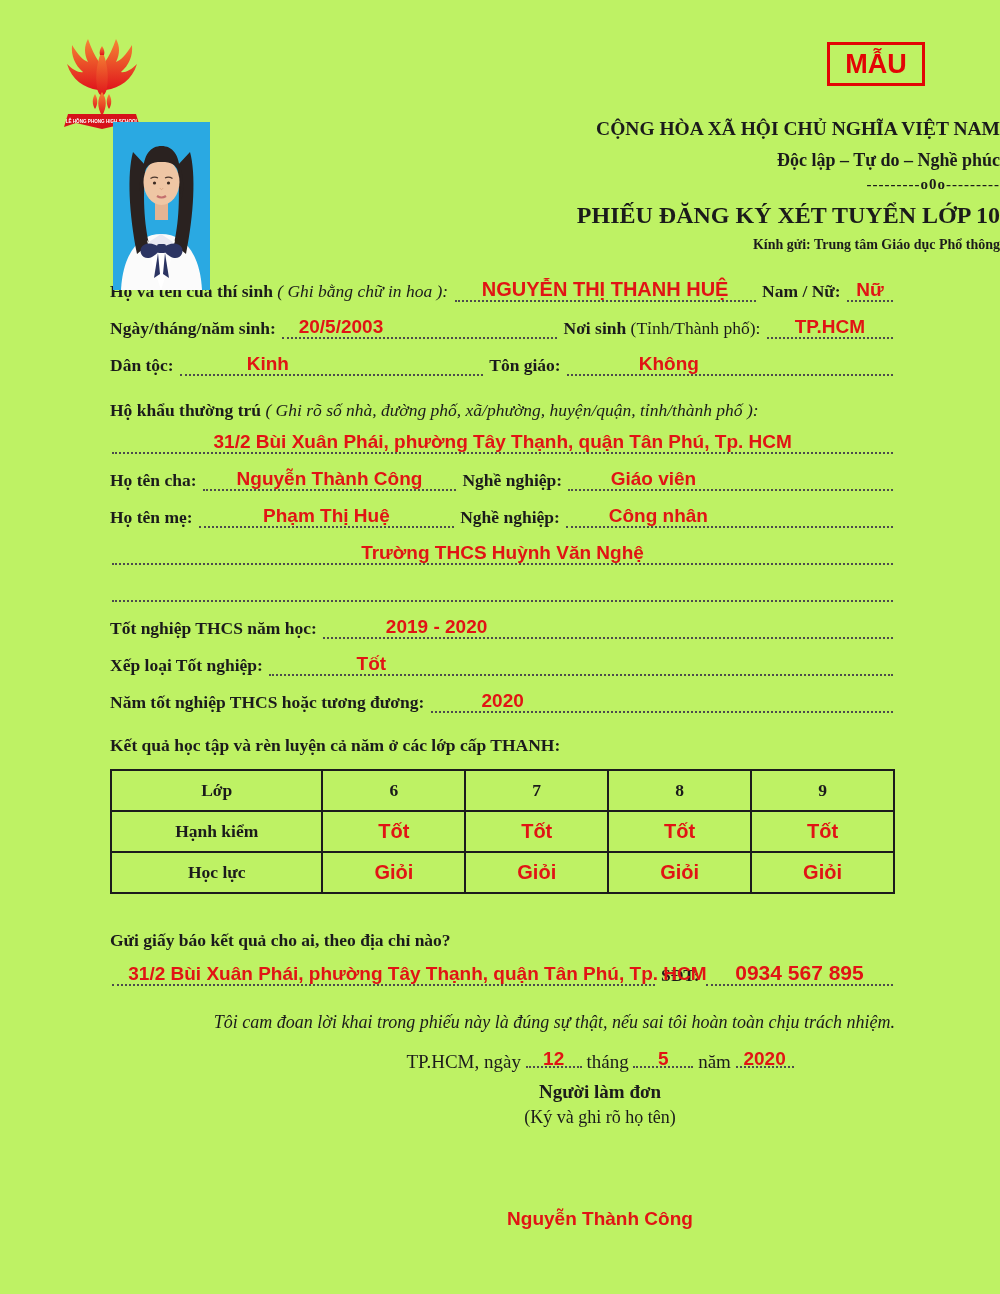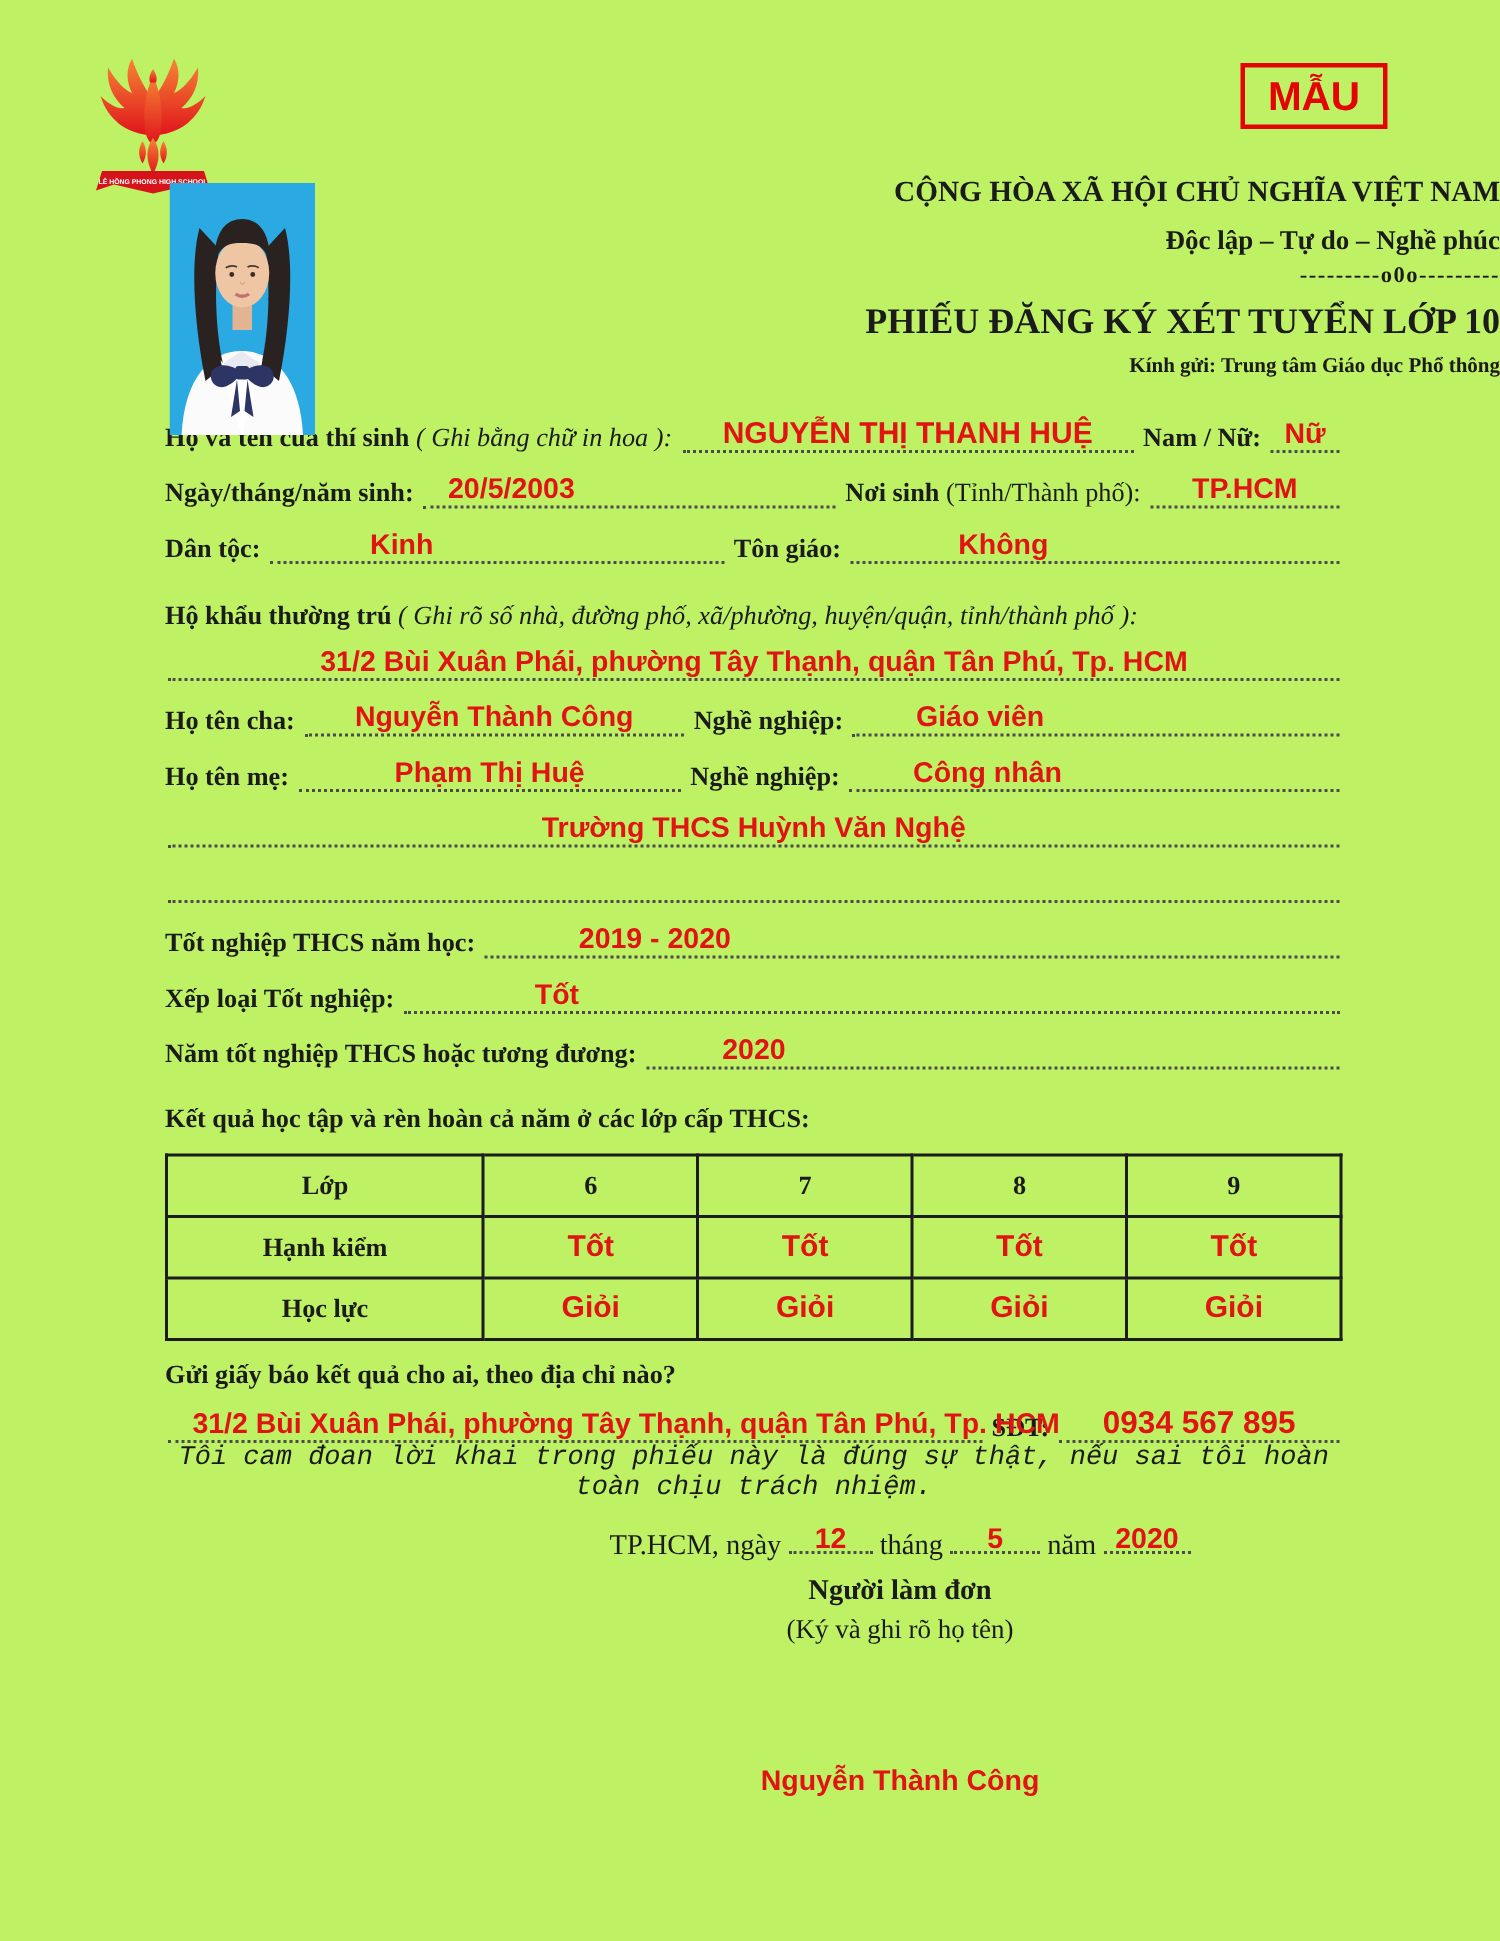--- a/index.html
+++ b/index.html
@@ -50,23 +50,23 @@
   }
   table.results td {
     border:2px solid #1c1c1c; text-align:center; height:41px;
     font-weight:bold; font-size:17.5px;
   }
   table.results td.red {
     color:#e11414; font-family:"Liberation Sans", sans-serif; font-size:20px;
   }
   table.results td:first-child { width:27%; }
   
-  .question { font-weight:bold; font-size:17.5px; margin-top:12px; }
+  .question { font-weight:bold; font-size:17.5px; margin-top:36px; }
   .declaration {
-    text-align:center; font-style:italic; font-size:18px;font-family:Liberation Mono, monospace;
+    margin-top:26px; text-align:right; font-style:italic; font-size:18px;
   }
   .sig-block { margin:18px 95px 0 auto; width:400px; text-align:center; }
   .sig-date { font-size:19px; }
   .mini {
     display:inline-block; position:relative; height:14px;
     border-bottom:2px dotted #4c4c4c; vertical-align:baseline;
   }
   .mini .val { bottom:-2px; }
   .sig-role { font-weight:bold; font-size:19px; margin-top:8px; }
   .sig-note { font-size:18px; margin-top:4px; }
@@ -234,21 +234,21 @@
         </span>
     </div>
 
     <div class="row">
       <span class="lbl">Năm tốt nghiệp THCS hoặc tương đương: </span>
       <span class="fill">
           <span class="val" style="left:11%;">2020</span>
         </span>
     </div>
 
-    <div class="tbl-head">Kết quả học tập và rèn hoàn cả năm ở các lớp cấp THCS:</div>
+    <div class="tbl-head">Kết quả học tập và rèn luyện cả năm ở các lớp cấp THANH:</div>
 
     <table class="results">
       <tbody>
           <tr>
         <td>Lớp</td>
         <td>6</td>
         <td>7</td>
         <td>8</td>
         <td>9</td>
       </tr>

